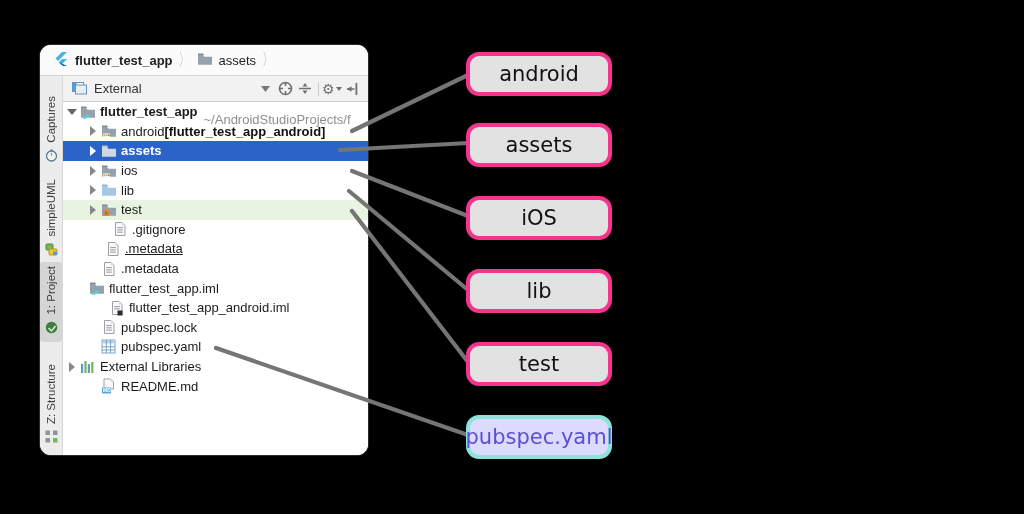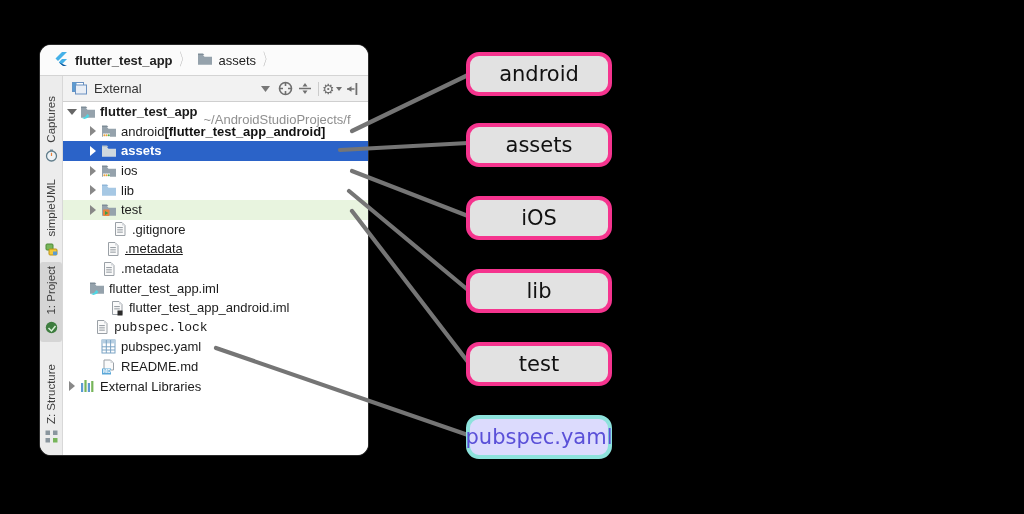--- a/index.html
+++ b/index.html
@@ -297,21 +297,21 @@
               <svg width="14" height="16" viewBox="0 0 14 16">
                 <path d="M2.5 1.5 h6.5 l3 3 v10 h-9.5z" fill="#fafafa" stroke="#9aa0a6"></path>
                 <path d="M9 1.5 l3 3 h-3z" fill="#d4d8db"></path>
                 <rect x="4.2" y="6" width="5.6" height="1.1" fill="#9aa0a6"></rect>
                 <rect x="4.2" y="8.3" width="5.6" height="1.1" fill="#9aa0a6"></rect>
                 <rect x="7.5" y="10.5" width="5" height="5" fill="#2b2b2b"></rect>
               </svg>
             </span>
             <span class="lbl">flutter_test_app_android.iml</span>
           </div>
-          <div class="row" style="padding-left: 18px; font-family: Liberation Mono, monospace;">
+          <div class="row" style="padding-left: 25px;">
             <span class="chev "></span>
             <span class="ico">
               <svg width="14" height="16" viewBox="0 0 14 16">
                 <path d="M2.5 1.5 h6.5 l3 3 v10 h-9.5z" fill="#fafafa" stroke="#9aa0a6"></path>
                 <path d="M9 1.5 l3 3 h-3z" fill="#d4d8db"></path>
                 <rect x="4.2" y="6" width="5.6" height="1.1" fill="#9aa0a6"></rect>
                 <rect x="4.2" y="8.3" width="5.6" height="1.1" fill="#9aa0a6"></rect>
                 <rect x="4.2" y="10.6" width="5.6" height="1.1" fill="#9aa0a6"></rect>
               </svg>
             </span>
@@ -324,43 +324,43 @@
                 <rect x="1" y="1" width="13" height="13" fill="#fff" stroke="#7ba3c4"></rect>
                 <rect x="1" y="1" width="13" height="3.4" fill="#b7cfe2"></rect>
                 <line x1="5.3" y1="1" x2="5.3" y2="14" stroke="#7ba3c4"></line>
                 <line x1="9.6" y1="1" x2="9.6" y2="14" stroke="#7ba3c4"></line>
                 <line x1="1" y1="7.8" x2="14" y2="7.8" stroke="#7ba3c4"></line>
                 <line x1="1" y1="11" x2="14" y2="11" stroke="#7ba3c4"></line>
               </svg>
             </span>
             <span class="lbl">pubspec.yaml</span>
           </div>
+          <div class="row" style="padding-left: 4px;">
+            <span class="chev right"></span>
+            <span class="ico">
+              <svg width="15" height="14" viewBox="0 0 15 14">
+                <rect x="1" y="4" width="2.2" height="9" fill="#5c9bd1"></rect>
+                <rect x="4.4" y="1" width="2.2" height="12" fill="#77b55a"></rect>
+                <rect x="7.8" y="4" width="2.2" height="9" fill="#5c9bd1"></rect>
+                <rect x="11.2" y="2" width="2.2" height="11" fill="#77b55a"></rect>
+              </svg>
+            </span>
+            <span class="lbl">External Libraries</span>
+          </div>
           <div class="row" style="padding-left: 25px;">
             <span class="chev "></span>
             <span class="ico">
               <svg width="15" height="16" viewBox="0 0 15 16">
                 <path d="M3 1 h6.5 l3 3 v7 h-9.5z" fill="#fafafa" stroke="#9aa0a6"></path>
                 <path d="M9.5 1 l3 3 h-3z" fill="#d4d8db"></path>
                 <rect x="1" y="9.5" width="9" height="6" fill="#5aa7d8"></rect>
                 <text x="2" y="14.3" font-size="5" font-family="Liberation Sans,sans-serif" fill="#fff" font-weight="bold">MD</text>
               </svg>
             </span>
             <span class="lbl">README.md</span>
-          </div>
-          <div class="row" style="padding-left: 4px;">
-            <span class="chev right"></span>
-            <span class="ico">
-              <svg width="15" height="14" viewBox="0 0 15 14">
-                <rect x="1" y="4" width="2.2" height="9" fill="#5c9bd1"></rect>
-                <rect x="4.4" y="1" width="2.2" height="12" fill="#77b55a"></rect>
-                <rect x="7.8" y="4" width="2.2" height="9" fill="#5c9bd1"></rect>
-                <rect x="11.2" y="2" width="2.2" height="11" fill="#77b55a"></rect>
-              </svg>
-            </span>
-            <span class="lbl">External Libraries</span>
           </div>
         </div>
     </div>
   </div>
 </div>
 
 <svg id="overlay" width="1024" height="514">
     <line x1="352" y1="131" x2="468" y2="75" stroke="#757575" stroke-width="4.2" stroke-linecap="round"></line>
     <line x1="340" y1="150" x2="468" y2="143" stroke="#757575" stroke-width="4.2" stroke-linecap="round"></line>
     <line x1="352" y1="171" x2="468" y2="216" stroke="#757575" stroke-width="4.2" stroke-linecap="round"></line>

